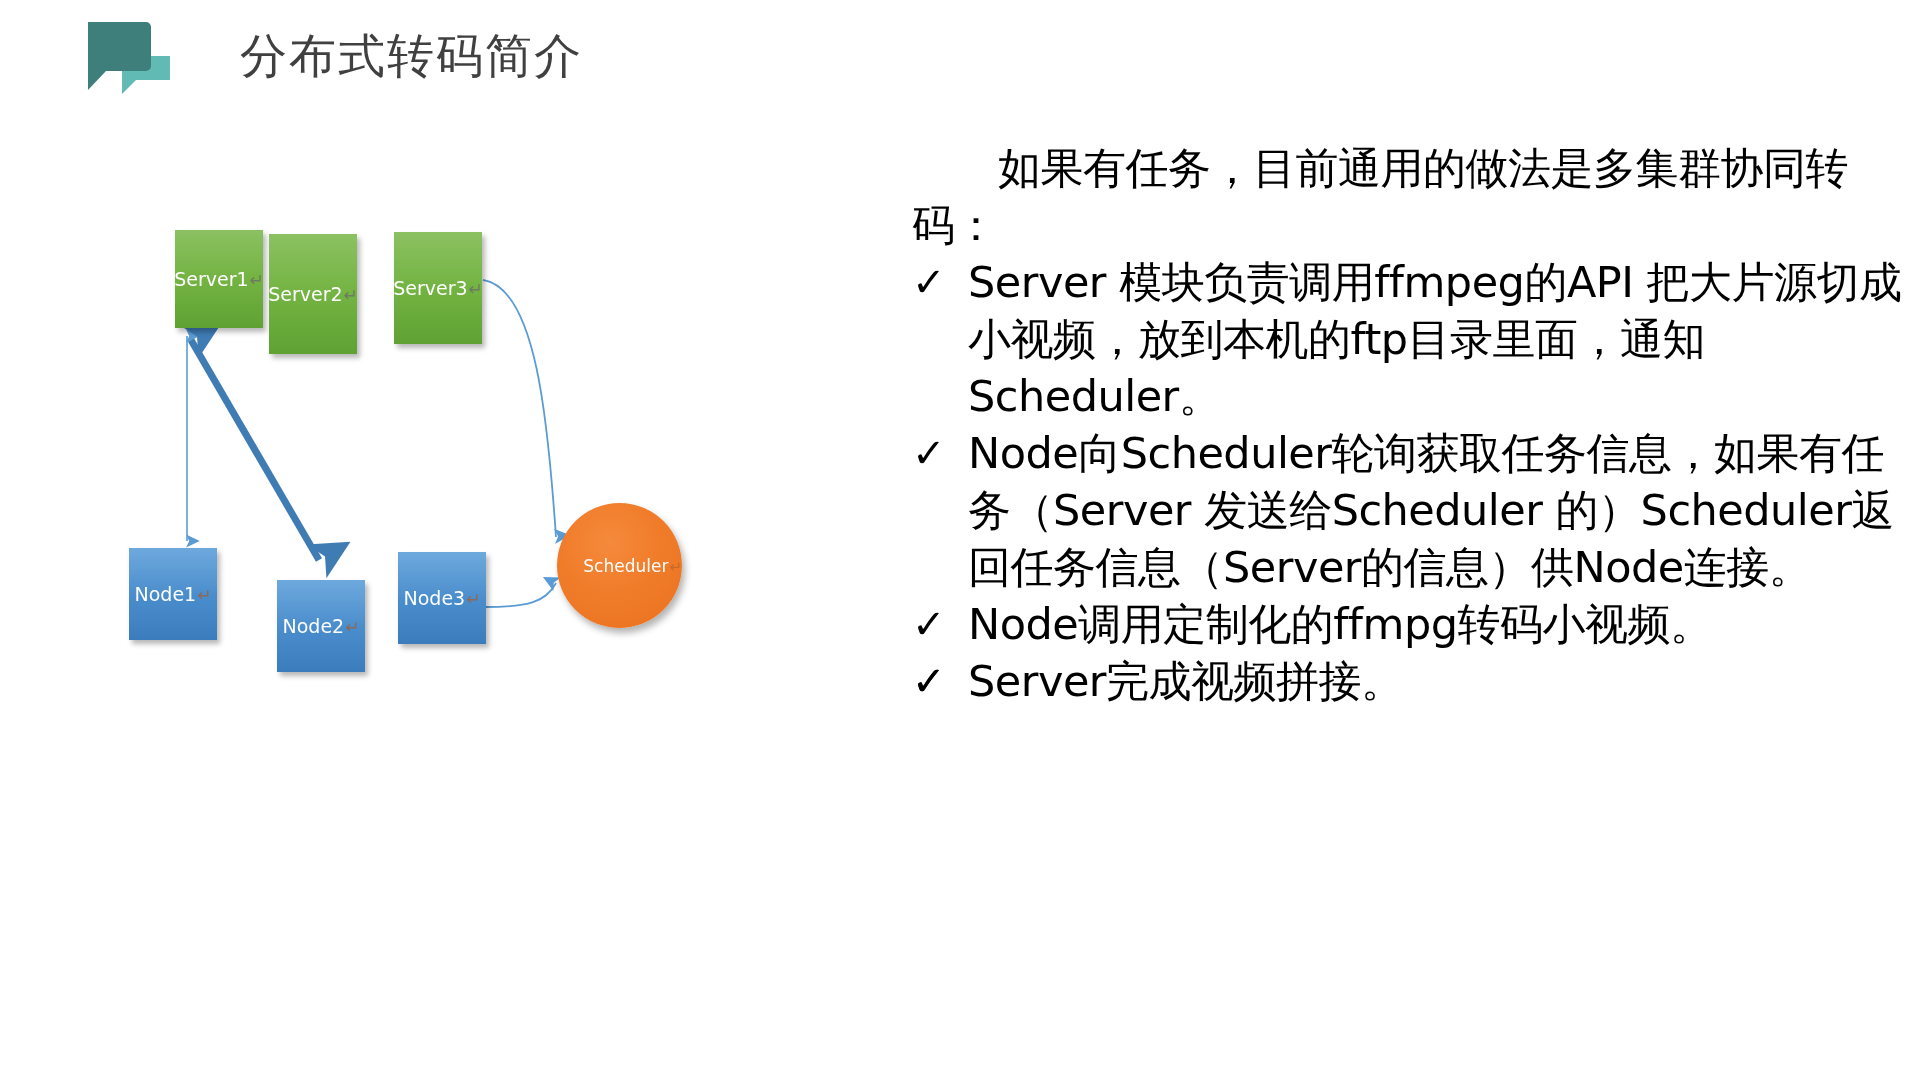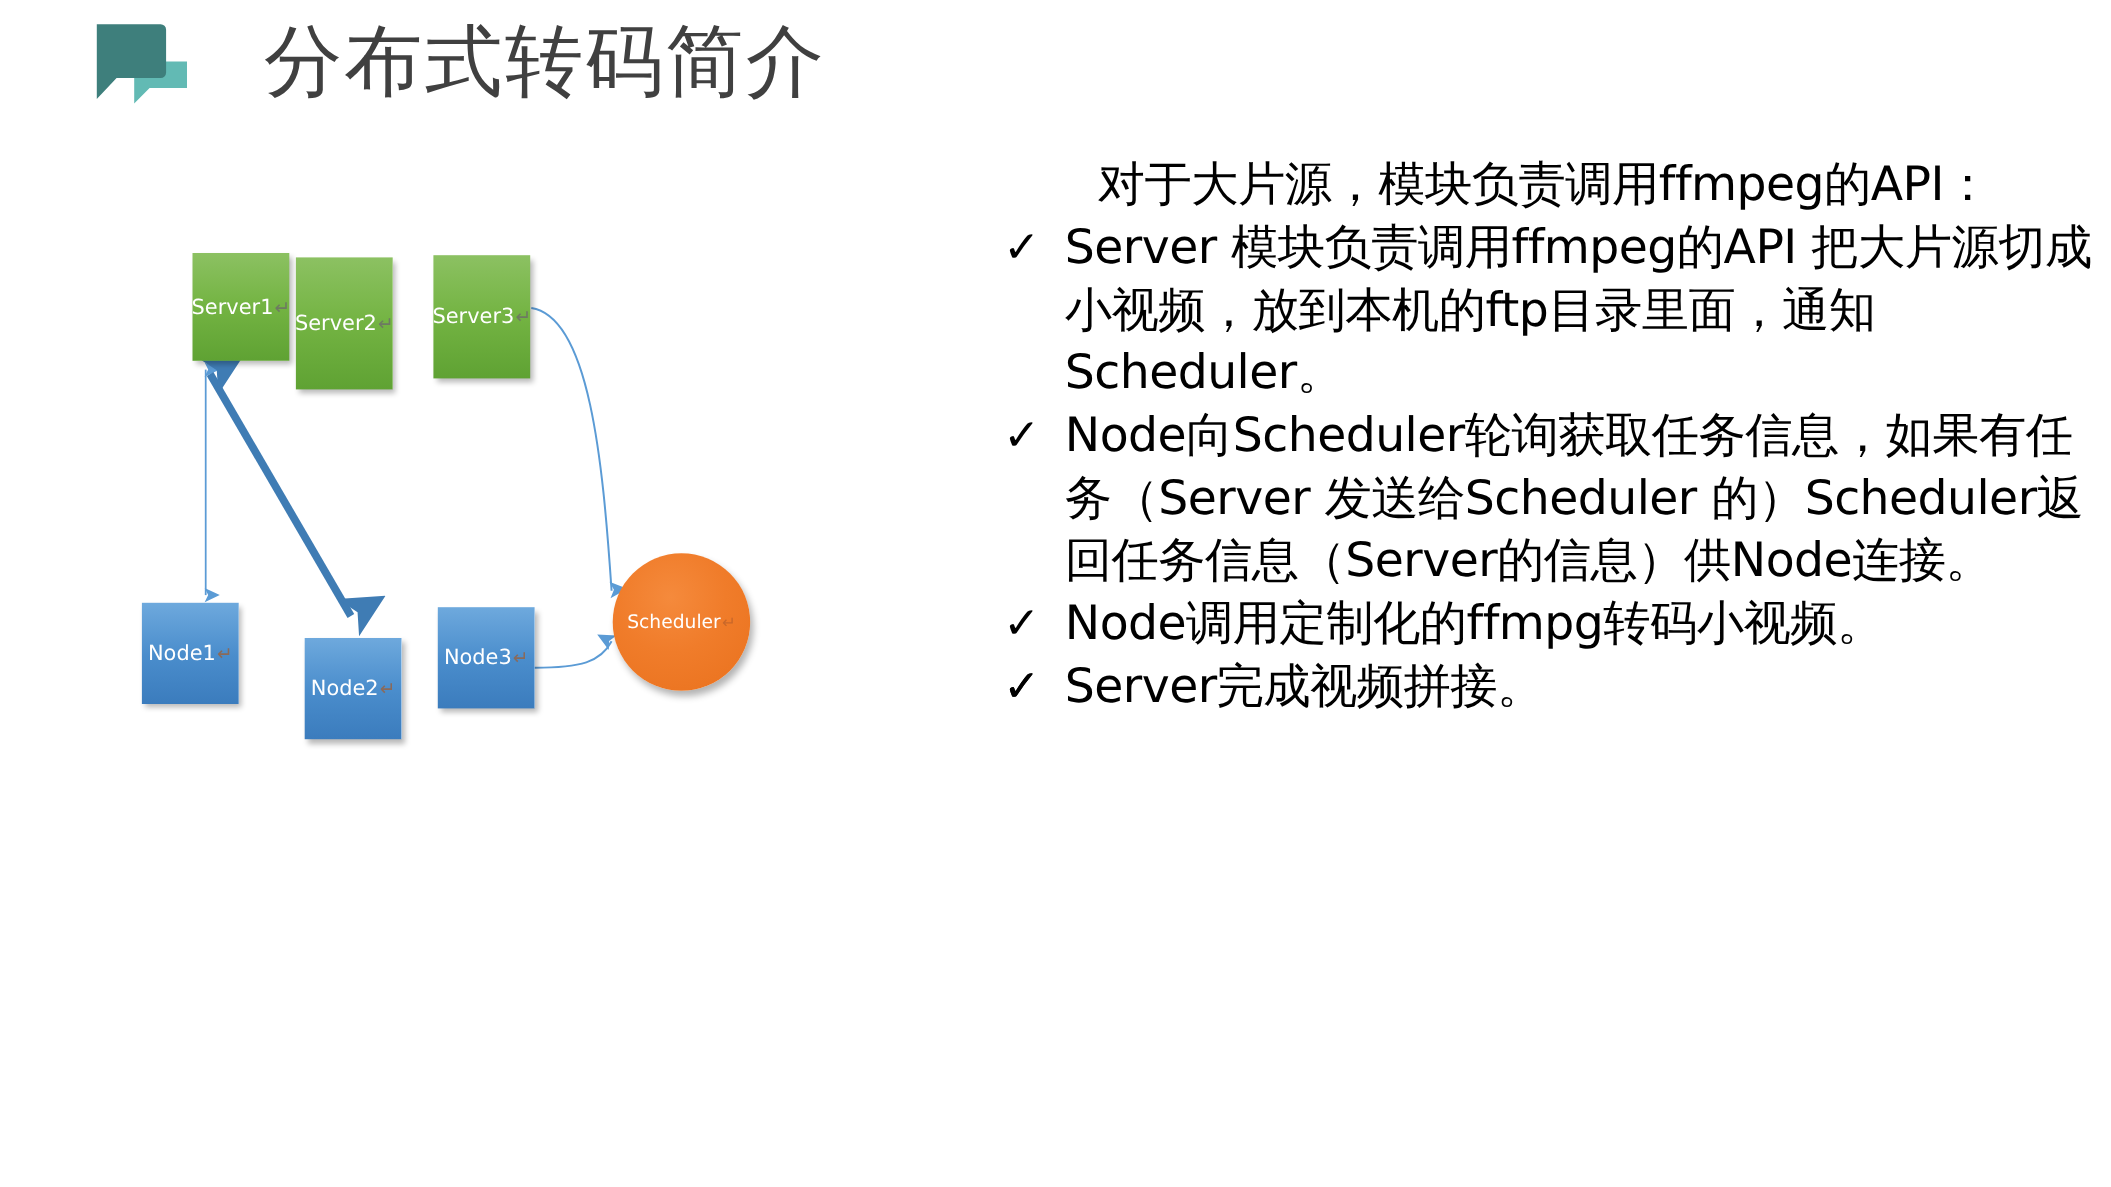--- a/index.html
+++ b/index.html
@@ -27,21 +27,21 @@
     position: absolute;
     left: 84px;
     top: 18px;
     width: 90px;
     height: 80px;
   }
   #page-title {
     position: absolute;
     left: 240px;
     top: 8px;
-    font-size: 71px;
+    font-size: 47px;
     line-height: 96px;
     color: #404040;
     font-family: "DejaVu Sans", "Liberation Sans", sans-serif;
     letter-spacing: 2px;
     white-space: nowrap;
   }
 
   
   #diagram {
     position: absolute;
@@ -88,21 +88,21 @@
     position: absolute;
     left: 557px;
     top: 383px;
     width: 125px;
     height: 125px;
     border-radius: 50%;
     background: radial-gradient(circle at 42% 32%, #f58a3c 0%, #f07c2a 45%, #e9711d 100%);
     box-shadow: 3px 5px 7px rgba(0,0,0,0.30);
     display: flex;
     align-items: center;
-    justify-content: center;
+    justify-content: flex-end;
     color: #ffffff;
     font-size: 17px;
     font-family: "DejaVu Sans", "Liberation Sans", sans-serif;
     white-space: nowrap;
   }
   #scheduler-circle .cr { color: #c9682a; font-size: 15px; margin-left: 1px; }
 
   
   #body-text {
     position: absolute;
@@ -204,21 +204,21 @@
     <span class="box-label"><span>Node3</span><span class="cr">↵</span></span>
   </div>
 
   <div id="scheduler-circle">
     <span class="box-label"><span>Scheduler</span><span class="cr">↵</span></span>
   </div>
 </div>
 
 <div id="body-text">
 
-  <p id="intro-para">对于大片源，模块负责调用ffmpeg的API：</p>
+  <p id="intro-para">如果有任务，目前通用的做法是多集群协同转码：</p>
 
   <ul class="bullet-list">
     <li class="bullet-item">
       <span class="bullet-mark">✓</span>
       <span> Server 模块负责调用ffmpeg的API 把大片源切成小视频，放到本机的ftp目录里面，通知Scheduler。</span>
     </li>
     <li class="bullet-item">
       <span class="bullet-mark">✓</span>
       <span>Node向Scheduler轮询获取任务信息，如果有任务（Server 发送给Scheduler 的）Scheduler返回任务信息（Server的信息）供Node连接。</span>
     </li>

